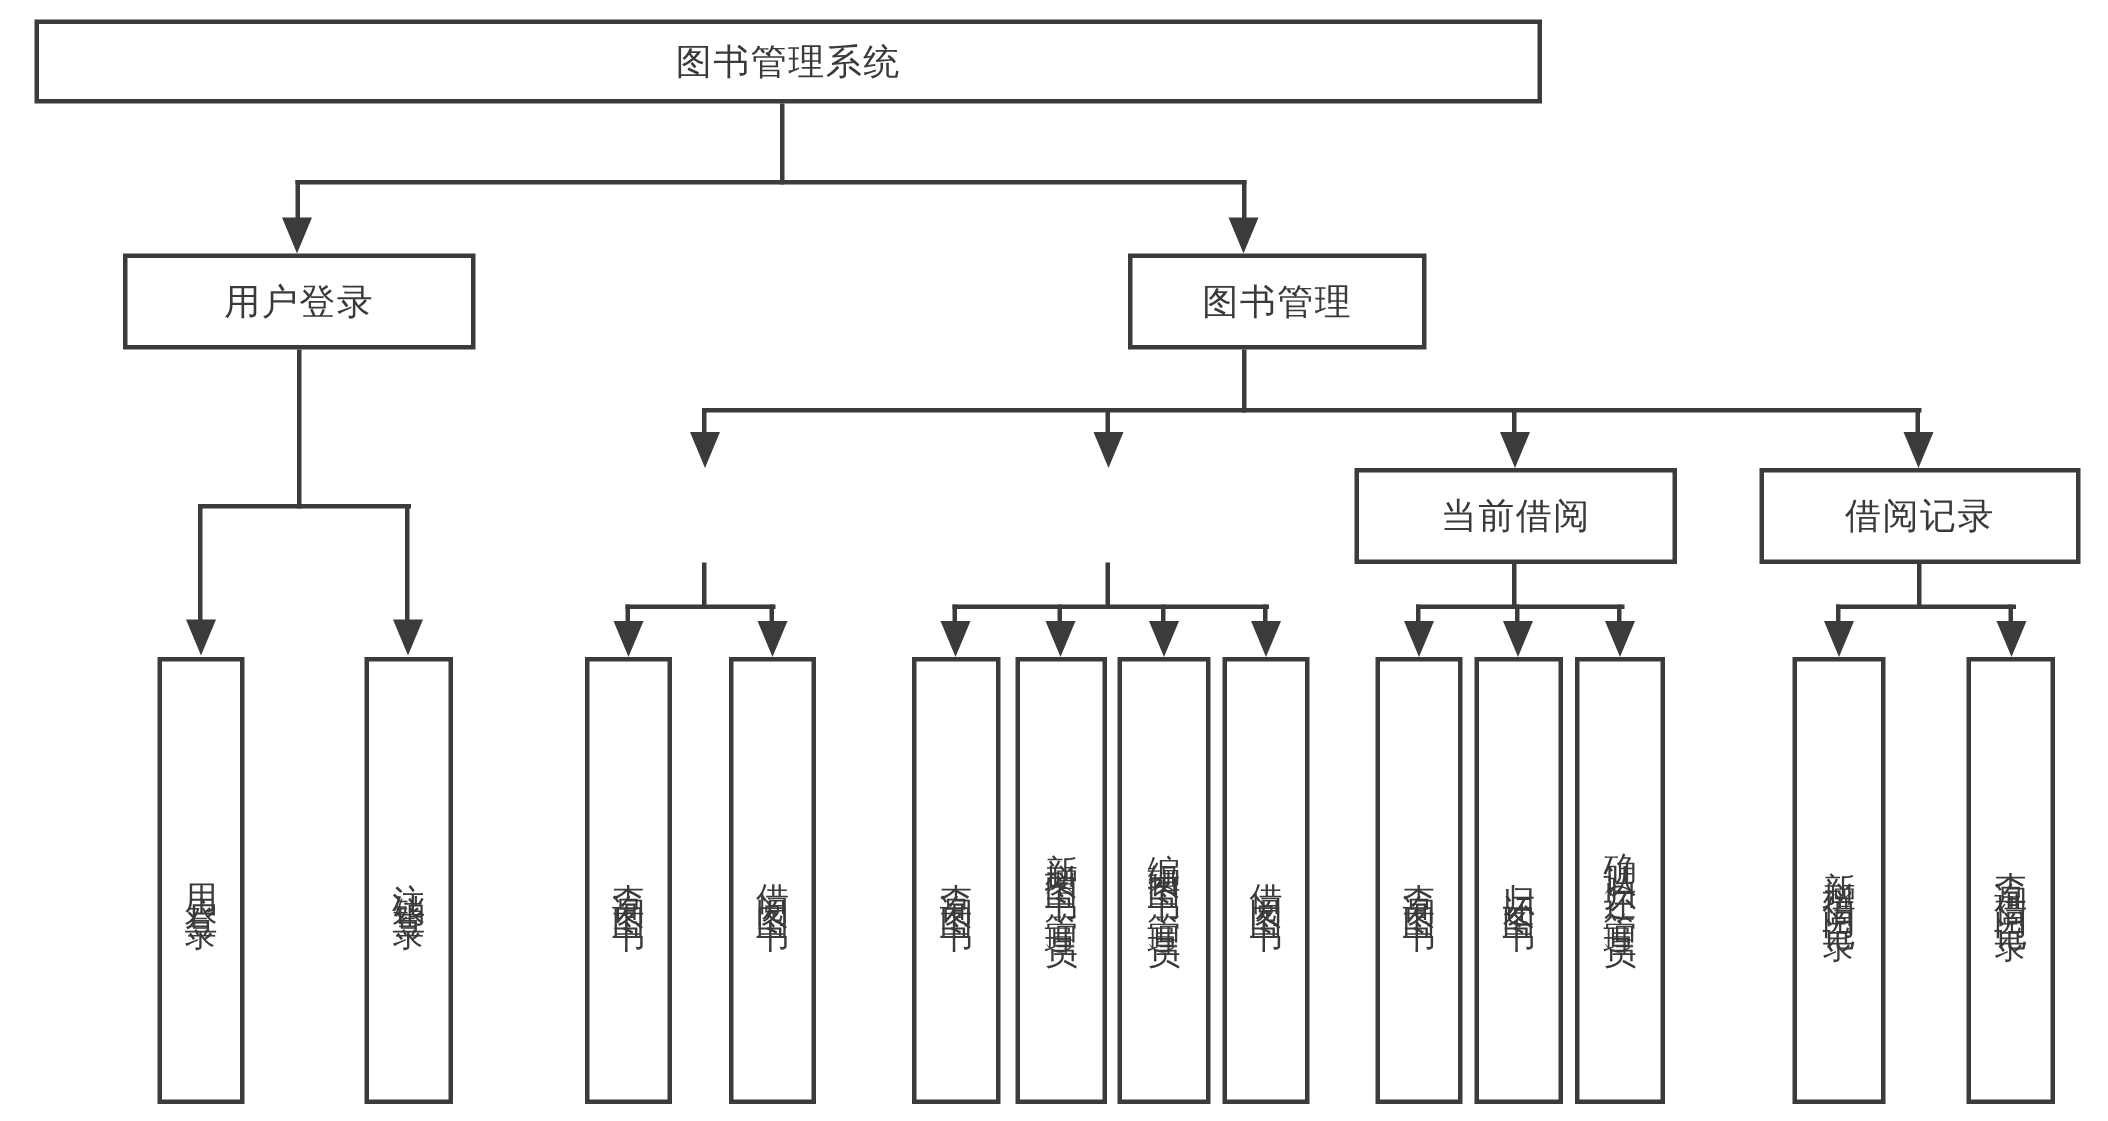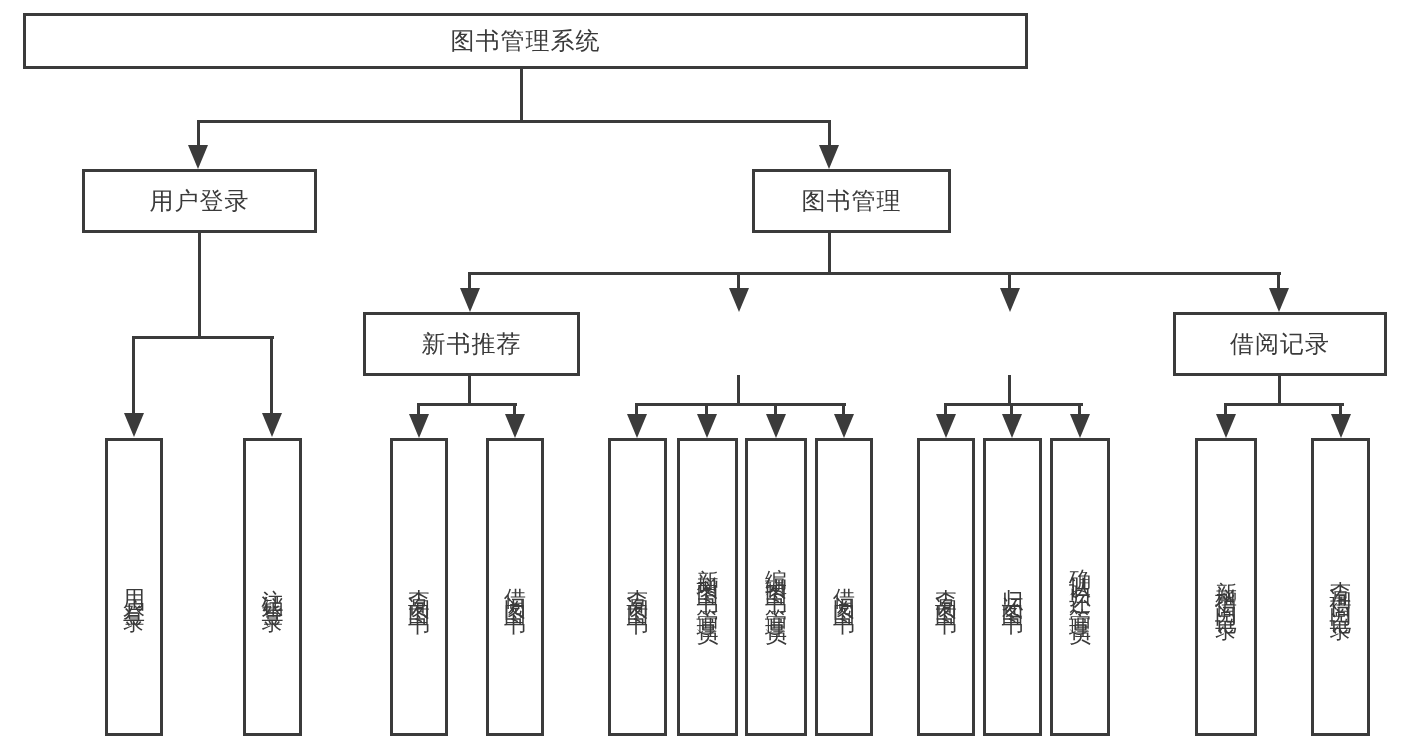--- a/index.html
+++ b/index.html
@@ -70,22 +70,22 @@
   <div class="hline" style="left:468px;top:272px;width:813px"></div>
   <div class="vline" style="left:468px;top:272px;height:20px"></div>
   <div class="arrow" style="left:460px;top:288px"></div>
   <div class="vline" style="left:737px;top:272px;height:20px"></div>
   <div class="arrow" style="left:729px;top:288px"></div>
   <div class="vline" style="left:1008px;top:272px;height:20px"></div>
   <div class="arrow" style="left:1000px;top:288px"></div>
   <div class="vline" style="left:1277px;top:272px;height:20px"></div>
   <div class="arrow" style="left:1269px;top:288px"></div>
 
-  <div class="box hbox" style="left:363px;top:312px;width:217px;height:64px">
-    <span>新书推荐</span>
+  <div class="box hbox" style="left:903px;top:312px;width:215px;height:64px">
+    <span>当前借阅</span>
   </div>
   <div class="box hbox" style="left:1173px;top:312px;width:214px;height:64px">
     <span>借阅记录</span>
   </div>
 
   <div class="vline" style="left:468px;top:375px;height:31px"></div>
   <div class="hline" style="left:417px;top:403px;width:100px"></div>
   <div class="vline" style="left:417px;top:403px;height:13px"></div>
   <div class="arrow" style="left:409px;top:414px"></div>
   <div class="vline" style="left:513px;top:403px;height:13px"></div>

